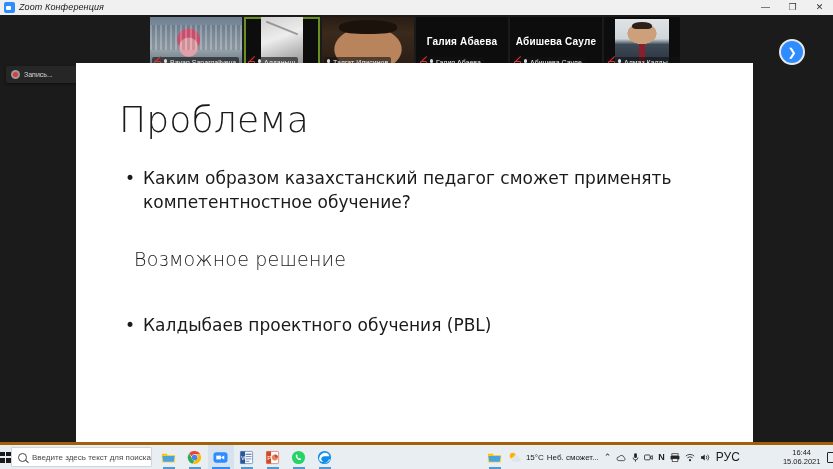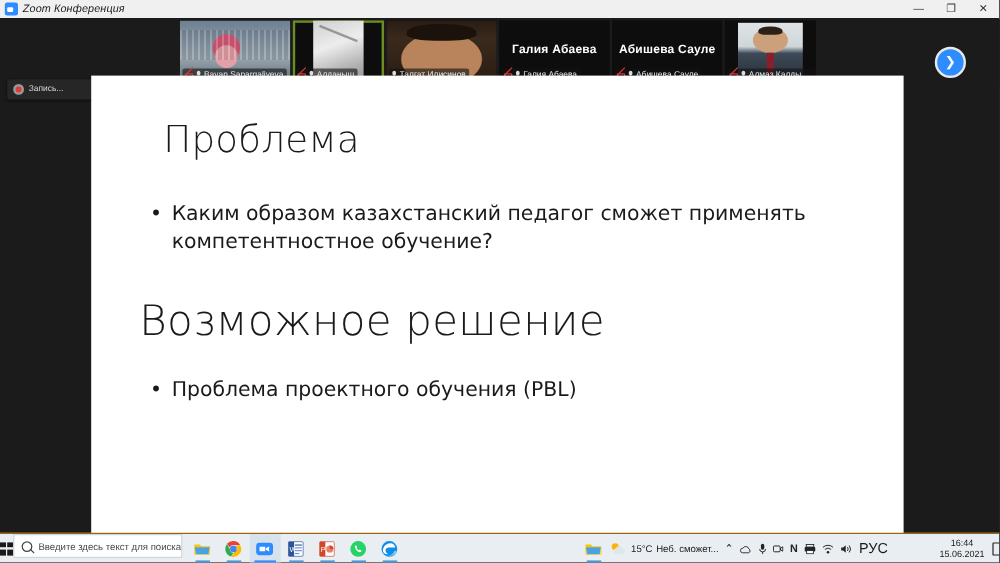--- a/index.html
+++ b/index.html
@@ -273,42 +273,42 @@
   
   .slide {
     position: absolute;
     left: 76px; top: 63px;
     width: 677px; height: 383px;
     background: #ffffff;
     overflow: hidden;
   }
   .slide-title {
     position: absolute;
-    left: 60px; top: 36px;
-    font-size: 31px;
+    left: 43px; top: 36px;
+    font-size: 36px;
     font-weight: 300;
     color: #1a1a1a;
     letter-spacing: 0.2px;
     font-family: "DejaVu Sans", sans-serif;
   }
   .slide-bullet-1 {
     position: absolute;
     left: 49px; top: 104px;
     width: 570px;
     font-size: 17px;
     color: #1a1a1a;
     line-height: 1.4;
     display: flex;
     gap: 8px;
     font-family: "DejaVu Sans", sans-serif;
   }
   .slide-subtitle {
     position: absolute;
-    left: 40px; top: 185px;
-    font-size: 35px;
+    left: 58px; top: 185px;
+    font-size: 19px;
     font-weight: 300;
     color: #1a1a1a;
     letter-spacing: 0.2px;
     font-family: "DejaVu Sans", sans-serif;
   }
   .slide-bullet-2 {
     position: absolute;
     left: 49px; top: 251px;
     width: 570px;
     font-size: 17px;
@@ -320,21 +320,22 @@
   }
   .bdot { flex: 0 0 auto; }
 
   
   .taskbar {
     position: absolute;
     left: 0; bottom: 0;
     width: 833px; height: 24px;
     background: #e9eef3;
     display: flex;
-    border-top: 1px solid #a16207;
+    align-items: center;
+    border-top: 3px solid #a16207;
   }
   .start-btn {
     width: 28px; height: 24px;
     display: flex; align-items: center; justify-content: center;
     cursor: pointer;
   }
   .win-logo {
     width: 11px; height: 11px;
     display: grid;
     grid-template-columns: 1fr 1fr;
@@ -518,21 +519,21 @@
 
     <div class="slide-bullet-1">
       <span class="bdot">•</span>
       <span>Каким образом казахстанский педагог сможет применять компетентностное обучение?</span>
     </div>
 
     <div class="slide-subtitle">Возможное решение</div>
 
     <div class="slide-bullet-2">
       <span class="bdot">•</span>
-      <span>Проблема проектного обучения (PBL)</span>
+      <span>Калдыбаев проектного обучения (PBL)</span>
     </div>
   </div>
 
   <div class="taskbar">
 
     <div class="start-btn">
       <span class="win-logo">
         <i></i>
           <i></i>
           <i></i>

